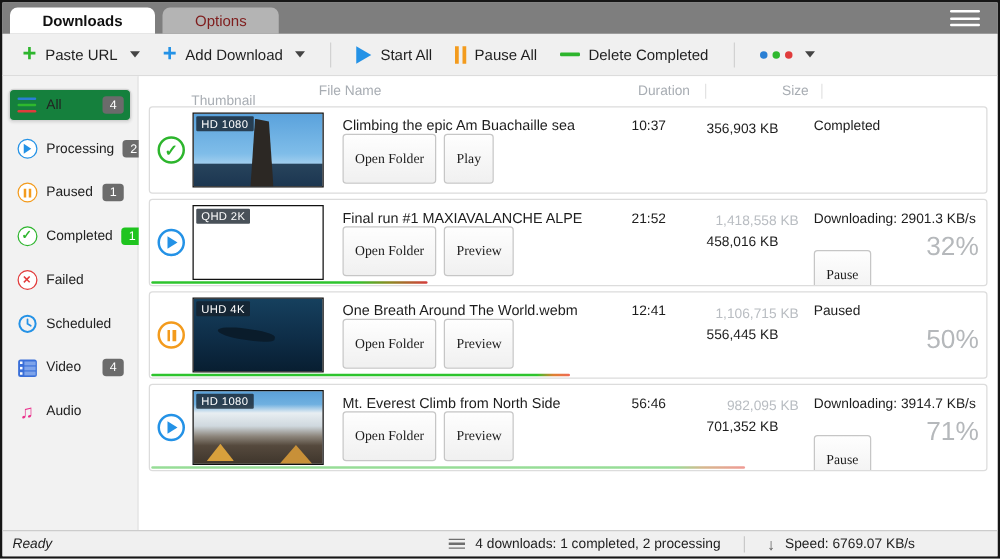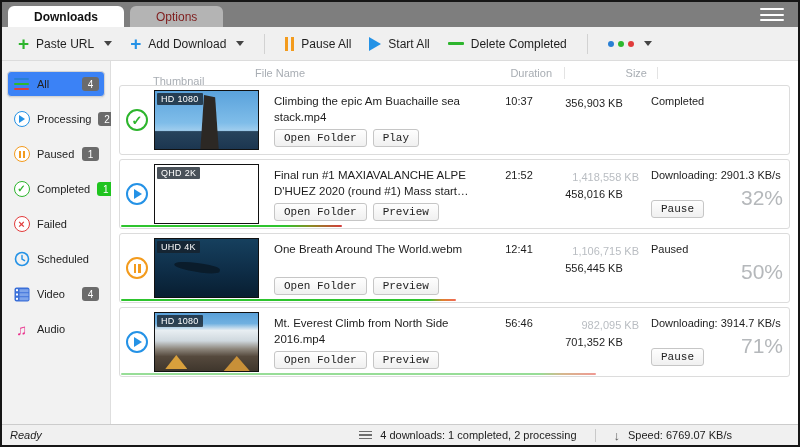--- a/index.html
+++ b/index.html
@@ -59,21 +59,21 @@
   .main { flex:1; display:flex; min-height:0; }
   .sidebar {
     width:109px; flex:0 0 109px; background:#f2f2f2;
     border-right:1px solid #dedede; padding:10px 5px 0 5px;
   }
   .side-item {
     height:26px; display:flex; align-items:center; gap:7px;
     padding:0 5px; margin-bottom:9px; border-radius:4px; cursor:pointer;
     border:1px solid transparent;
   }
-  .side-item.selected { background:#3b82f6; border-color:#d4d4d4; box-shadow:0 1px 2px rgba(0,0,0,.08); }
+  .side-item.selected { background:#15803d; border-color:#d4d4d4; box-shadow:0 1px 2px rgba(0,0,0,.08); }
   .side-item .label { flex:1; color:#222; }
   .badge {
     min-width:17px; height:14px; padding:0 3px; border-radius:3px;
     background:#6b6b6b; color:#fff; font-size:10px;
     display:flex; align-items:center; justify-content:center;
   }
   .badge:empty { display:none; }
   .badge.green { background:#1fc41f; }
 
   
@@ -125,24 +125,24 @@
   .qbadge {
     position:absolute; top:2px; left:2px; background:rgba(22,32,42,.78);
     color:#fff; font-size:9px; padding:1px 4px; border-radius:1px; letter-spacing:.3px;
   }
   .cell-text { flex:1; min-width:0; padding:8px 6px 7px 8px; display:flex;
     flex-direction:column; justify-content:space-between; }
   .fname { font-size:11.5px; color:#1d1d1d; line-height:1.35; max-width:315px;
     overflow:hidden; display:-webkit-box; -webkit-line-clamp:2; -webkit-box-orient:vertical; }
   .row-btns { display:flex; gap:6px; }
   .mini-btn {
-    font-size:11px; color:#1d1d1d; padding:2px 9px;
+    font-size:11px; color:#1d1d1d; padding:13px 9px;
     background:linear-gradient(#fefefe,#f0f0f0);
     border:1px solid #c6c6c6; border-radius:3px; cursor:pointer;
-    font-family:Liberation Mono, monospace;
+    font-family:Liberation Serif, serif;
   }
   .cell-dur { width:60px; flex:0 0 60px; text-align:center; padding-top:9px; color:#1d1d1d; }
   .cell-size { width:92px; flex:0 0 92px; text-align:right; padding:9px 2px 0 0; line-height:1.5; }
   .size-total { color:#b9bdc2; }
   .size-total:empty, .size-down:empty { display:none; }
   .size-down { color:#1d1d1d;text-align:center; }
   .cell-status { width:148px; flex:0 0 148px; padding:9px 6px 7px 10px;
     display:flex; flex-direction:column; justify-content:space-between; position:relative; }
   .status-text { color:#1d1d1d; }
   .pct {
@@ -204,29 +204,29 @@
       <span>Paste URL</span>
       <span class="caret"></span>
     </div>
     <div class="tool-btn">
       <span class="plus blue">+</span>
       <span>Add Download</span>
       <span class="caret"></span>
     </div>
     <div class="vsep"></div>
     <div class="tool-btn">
+      <span class="play-tri"></span>
+      <span>Start All</span>
+    </div>
+    <div class="tool-btn">
       <span class="pause-bars">
           <i></i>
           <i></i>
         </span>
       <span>Pause All</span>
-    </div>
-    <div class="tool-btn">
-      <span class="play-tri"></span>
-      <span>Start All</span>
     </div>
     <div class="tool-btn">
       <span class="dash"></span>
       <span>Delete Completed</span>
     </div>
     <div class="vsep"></div>
     <div class="tool-btn">
       <span class="dots">
         <i class="dot-blue"></i>
           <i class="dot-green"></i>

